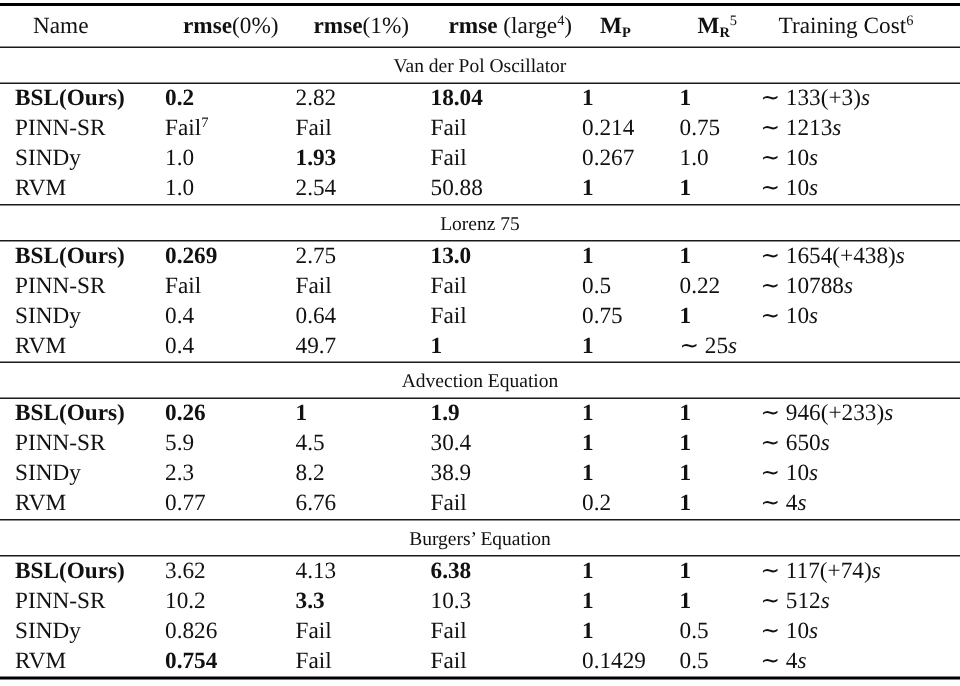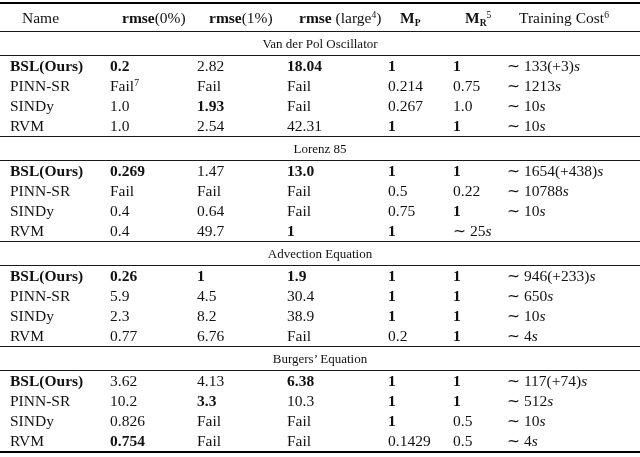--- a/index.html
+++ b/index.html
@@ -71,32 +71,32 @@
         <div class="cell"><span class="b">1.93</span></div>
         <div class="cell"><span>Fail</span></div>
         <div class="cell"><span>0.267</span></div>
         <div class="cell"><span>1.0</span></div>
         <div class="cell"><span>∼ </span><span>10</span><span class="i">s</span></div>
       </div>
       <div class="drow">
         <div class="cell"><span>RVM</span></div>
         <div class="cell"><span>1.0</span></div>
         <div class="cell"><span>2.54</span></div>
-        <div class="cell"><span>42.31</span></div>
-        <div class="cell"><span class="b">1</span></div>
-        <div class="cell"><span class="b">1</span></div>
-        <div class="cell"><span>∼ </span><span>10</span><span class="i">s</span></div>
-      </div>
-      <div class="rule"></div>
-      <div class="stitle">Lorenz 85</div>
+        <div class="cell"><span>50.88</span></div>
+        <div class="cell"><span class="b">1</span></div>
+        <div class="cell"><span class="b">1</span></div>
+        <div class="cell"><span>∼ </span><span>10</span><span class="i">s</span></div>
+      </div>
+      <div class="rule"></div>
+      <div class="stitle">Lorenz 75</div>
       <div class="rule"></div>
       <div class="drow">
         <div class="cell"><span class="b">BSL(Ours)</span></div>
         <div class="cell"><span class="b">0.269</span></div>
-        <div class="cell"><span>1.47</span></div>
+        <div class="cell"><span>2.75</span></div>
         <div class="cell"><span class="b">13.0</span></div>
         <div class="cell"><span class="b">1</span></div>
         <div class="cell"><span class="b">1</span></div>
         <div class="cell"><span>∼ </span><span>1654(+438)</span><span class="i">s</span></div>
       </div>
       <div class="drow">
         <div class="cell"><span>PINN-SR</span></div>
         <div class="cell"><span>Fail</span></div>
         <div class="cell"><span>Fail</span></div>
         <div class="cell"><span>Fail</span></div>

